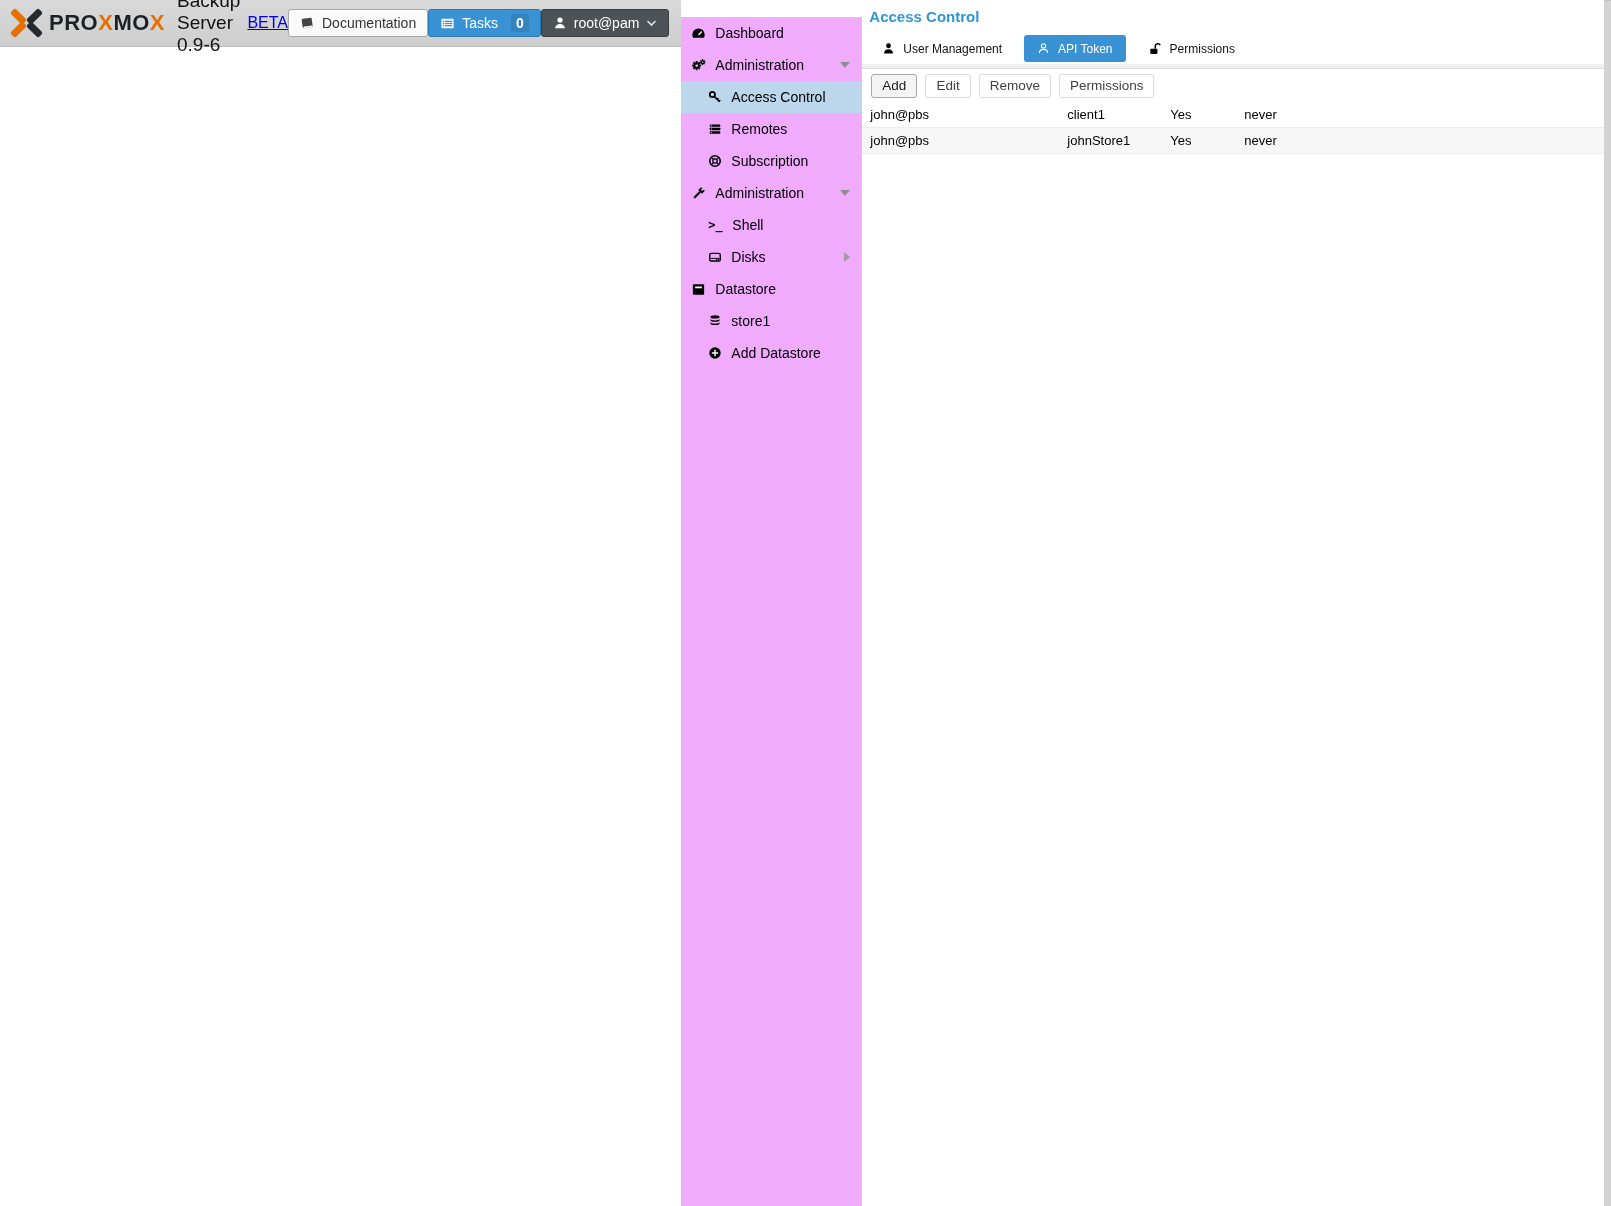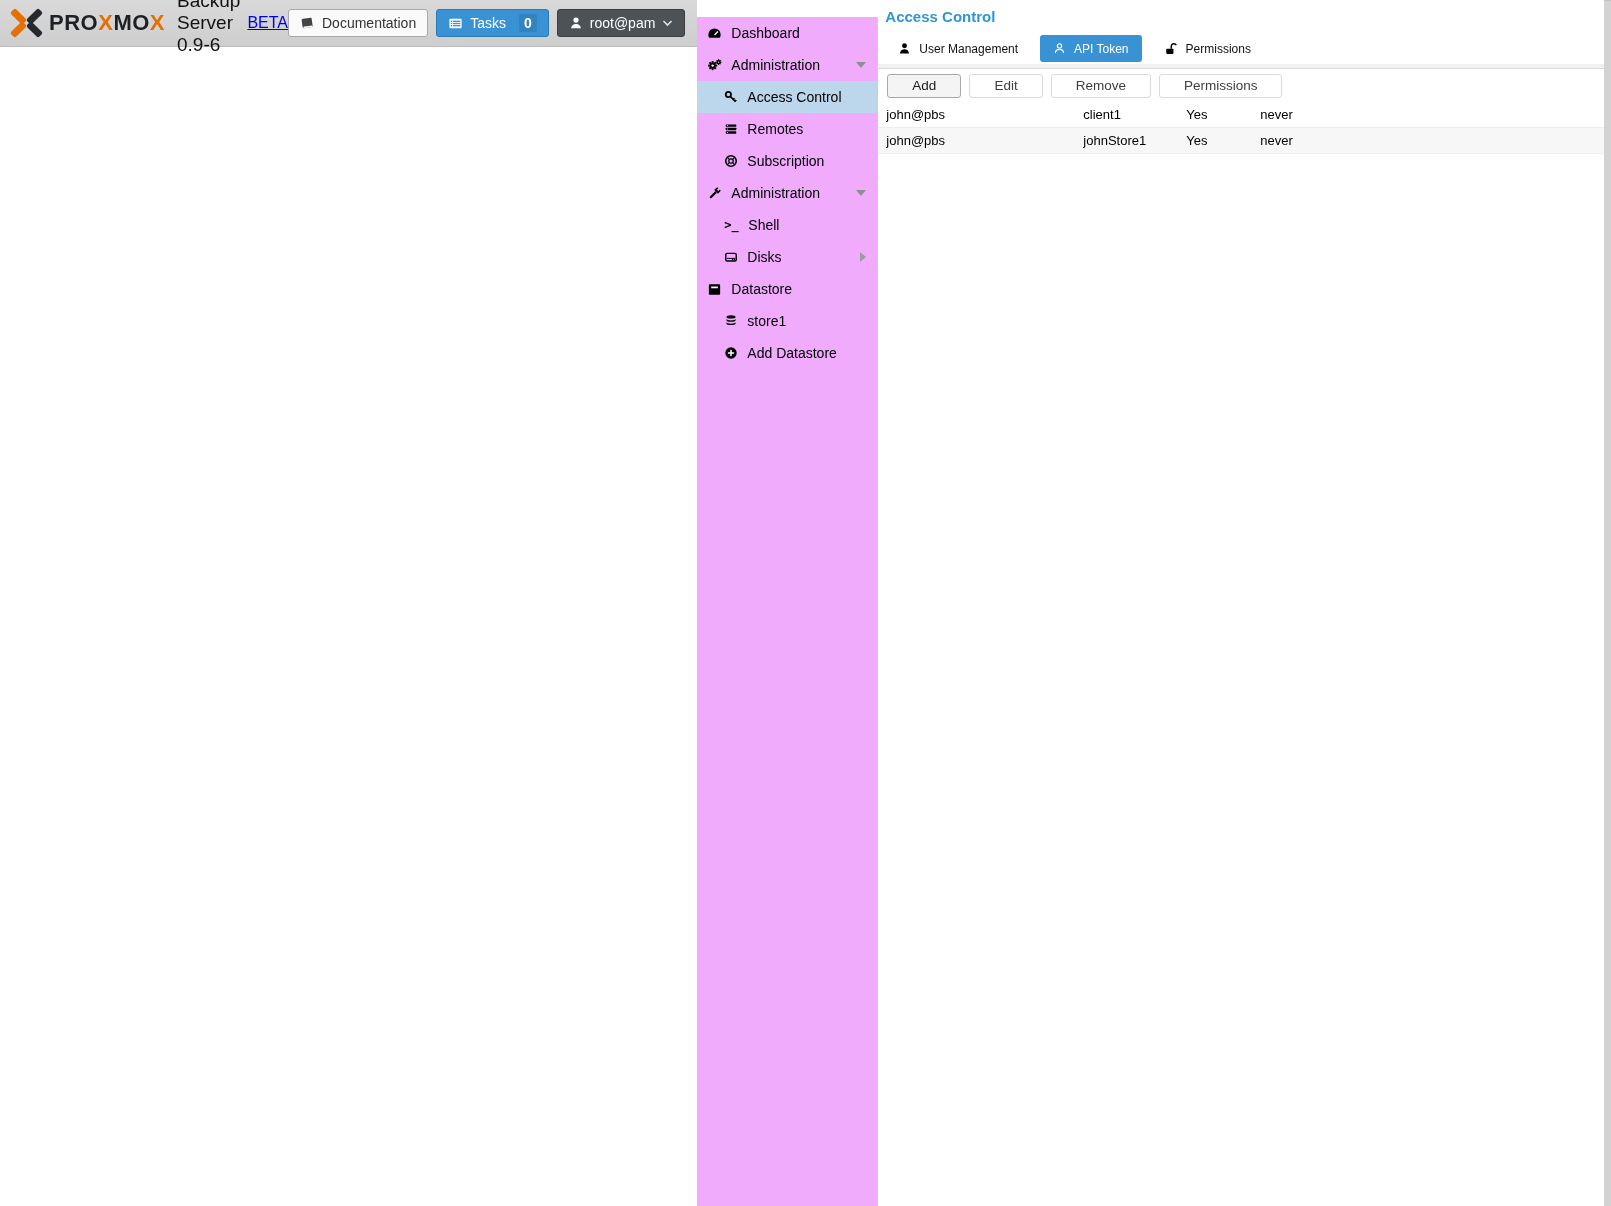--- a/index.html
+++ b/index.html
@@ -15,21 +15,21 @@
   .arm { position:absolute; width:17px; height:7px; border-radius:2px; }
   .arm.tl { left:-2px; top:5px;  background:#e57000; transform:rotate(45deg); }
   .arm.bl { left:-2px; top:18px; background:#e57000; transform:rotate(-45deg); }
   .arm.tr { right:-1px; top:5px;  background:#26292e; transform:rotate(-45deg); }
   .arm.br { right:-1px; top:18px; background:#26292e; transform:rotate(45deg); }
   .wordmark { font-size:22px; font-weight:800; letter-spacing:.5px; line-height:1; }
   .wordmark .dk { color:#1d2025; }
   .wordmark .or { color:#e57000; }
   .subtitle { margin-left:12px; font-size:19px; color:#111; }
   .beta { margin-left:7px; font-size:16px; color:#0000ee; text-decoration:underline; cursor:pointer; }
-  .top-actions { margin-left:auto; display:flex; gap:8px; align-items:center; }
+  .top-actions { margin-left:auto; display:flex; align-items:center; }
   .btn { height:28px; display:flex; align-items:center; gap:7px; padding:0 11px;
          border-radius:3px; font-size:14px; font-family:inherit; cursor:pointer; }
   .btn-doc  { background:#fafafa; border:1px solid #a9a9a9; color:#333; }
   .btn-tasks{ background:#3892d4; border:1px solid #2a7ab3; color:#fff; }
   .btn-tasks .badge { font-weight:700; margin-left:6px; padding:1px 5px; border-radius:2px;
                       background:rgba(0,0,0,.10); }
   .btn-user { background:#4d5256; border:1px solid #3a3e41; color:#fff; }
   .ic { display:flex; align-items:center; }
 
   
@@ -47,21 +47,21 @@
 
   
   .main { flex:1 1 auto; background:#fff; display:flex; flex-direction:column; min-width:0; }
   .page-title { margin:8px 0 0 7px; font-size:15px; font-weight:700; color:#2f96d3; }
   .tabbar { display:flex; align-items:center; gap:16px; margin:10px 0 2px 14px; height:27px; }
   .tab { display:flex; align-items:center; gap:8px; height:27px; padding:0 6px;
          font-size:12px; color:#111; border-radius:3px; cursor:pointer; }
   .tab.active { background:#3892d4; color:#fff; padding:0 13px; }
   .tabs-sep { height:5px; background:#f1f1f1; border-bottom:1px solid #d9d9d9; }
   .toolbar { height:33px; display:flex; align-items:center; gap:8px; padding:0 9px; background:#fff; }
-  .tbtn { height:24px; padding:0 24px; border-radius:3px; font-size:13.5px; font-family:inherit;
+  .tbtn { height:24px; padding:0 10px; border-radius:3px; font-size:13.5px; font-family:inherit;
           display:flex; align-items:center; }
   .tbtn.enabled  { border:1px solid #a8a8a8; background:#f4f4f4; color:#1a1a1a; cursor:pointer; }
   .tbtn.disabled { border:1px solid #dadada; background:#fff; color:#404040;text-align:center; }
 
   
   .grid-header { display:flex; height:28px; border-top:1px solid #d6d6d6;
                  border-bottom:1px solid #c9c9c9; font-size:13px; color:#60676d; }
   .hcell { display:flex; align-items:center; padding-left:8px; border-right:1px solid #d4d4d4; }
   .hcell.sorted { background:#e2eef9; }
   .hcell.last { border-right:none; flex:1; }

